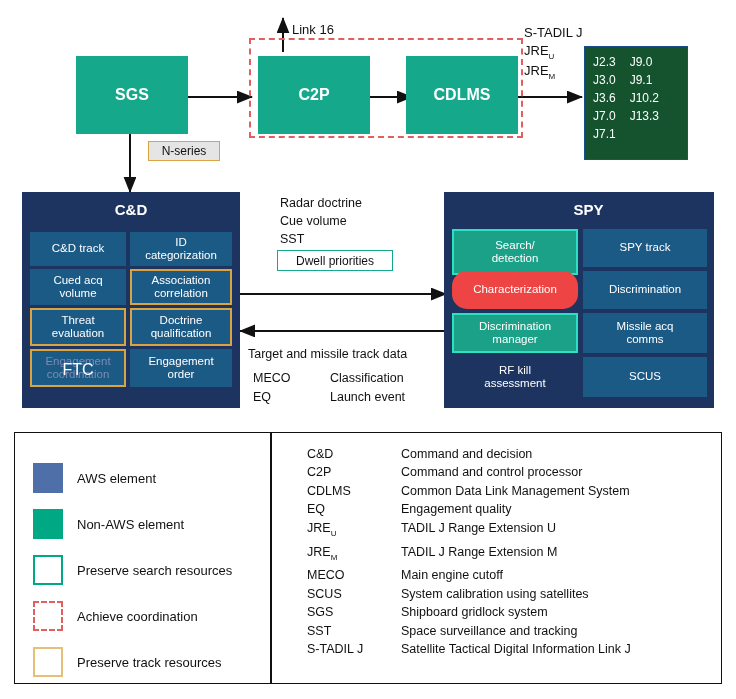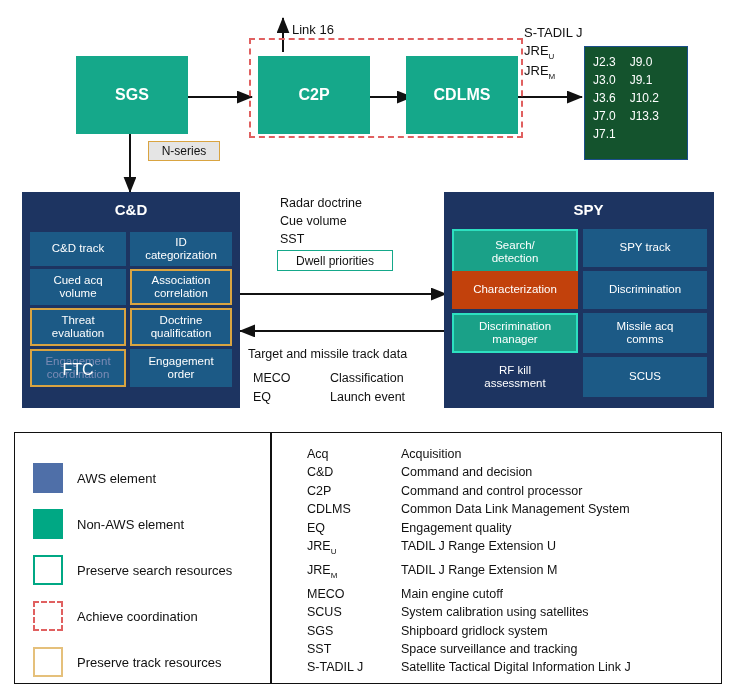--- a/index.html
+++ b/index.html
@@ -17,21 +17,21 @@
   
   .green{background:#15A88A;color:#ffffff;font-size:16px;font-weight:bold;}
   .navy{background:#1d3461;}
   .panel-title{color:#ffffff;font-size:15px;font-weight:bold;text-align:center;}
   .cell{
     background:#1c5a86;color:#ffffff;font-size:11.5px;line-height:1.15;
     box-sizing:border-box;display:flex;align-items:center;justify-content:center;text-align:center;
     padding:1px 2px;
   }
   .cell.searchbox{background:#1aa188;border:2px solid #2de0c0;}
-  .cell.greenbox{background:#c2410c;}
+  .cell.greenbox{background:#ef4444;border-radius:15px;}
   .cell.goldborder{border:2px solid #d9a441;}
   .cell.nobg{background:transparent;color:#ffffff;}
   .label{font-size:12.5px;color:#111;}
   .dashed-red{border:2px dashed #e06060;box-sizing:border-box;}
   .gold-box{border:1.5px solid #d9a441;background:#e5e5e5;box-sizing:border-box;}
   .greenline-box{border:1.5px solid #15A88A;background:#ffffff;box-sizing:border-box;}
   .jbox{background:#14532d;box-sizing:border-box;border:1px solid #1b4f8a;color:#fff;font-size:12px;}
   .legend{border:1.5px solid #111;box-sizing:border-box;background:#fff;}
   .legend-sep{position:absolute;top:0;bottom:0;width:1.5px;background:#111;}
   .sw{box-sizing:border-box;}
@@ -168,21 +168,20 @@
   <div class="abs sw" style="left:18px;top:122px;width:30px;height:30px;border:2px solid #00a884;background:#fff;"></div>
   <div class="abs" style="left:62px;top:130px;font-size:13px;">Preserve search resources</div>
 
   <div class="abs sw" style="left:18px;top:168px;width:30px;height:30px;border:2px dashed #e06060;background:#fff;"></div>
   <div class="abs" style="left:62px;top:176px;font-size:13px;">Achieve coordination</div>
 
   <div class="abs sw" style="left:18px;top:214px;width:30px;height:30px;border:2px solid #e5c07b;background:#fff;"></div>
   <div class="abs" style="left:62px;top:222px;font-size:13px;">Preserve track resources</div>
 
   <div class="abs" style="left:292px;top:12px;font-size:12.5px;line-height:18.4px;">
-    <div><span style="display:inline-block;width:94px;">Acq</span><span>Acquisition</span></div>
     <div><span style="display:inline-block;width:94px;">C&amp;D</span><span>Command and decision</span></div>
     <div><span style="display:inline-block;width:94px;">C2P</span><span>Command and control processor</span></div>
     <div><span style="display:inline-block;width:94px;">CDLMS</span><span>Common Data Link Management System</span></div>
     <div><span style="display:inline-block;width:94px;">EQ</span><span>Engagement quality</span></div>
     <div><span style="display:inline-block;width:94px;"><span>JRE</span><sub>U</sub></span><span>TADIL J Range Extension U</span></div>
     <div><span style="display:inline-block;width:94px;"><span>JRE</span><sub>M</sub></span><span>TADIL J Range Extension M</span></div>
     <div><span style="display:inline-block;width:94px;">MECO</span><span>Main engine cutoff</span></div>
     <div><span style="display:inline-block;width:94px;">SCUS</span><span>System calibration using satellites</span></div>
     <div><span style="display:inline-block;width:94px;">SGS</span><span>Shipboard gridlock system</span></div>
     <div><span style="display:inline-block;width:94px;">SST</span><span>Space surveillance and tracking</span></div>

